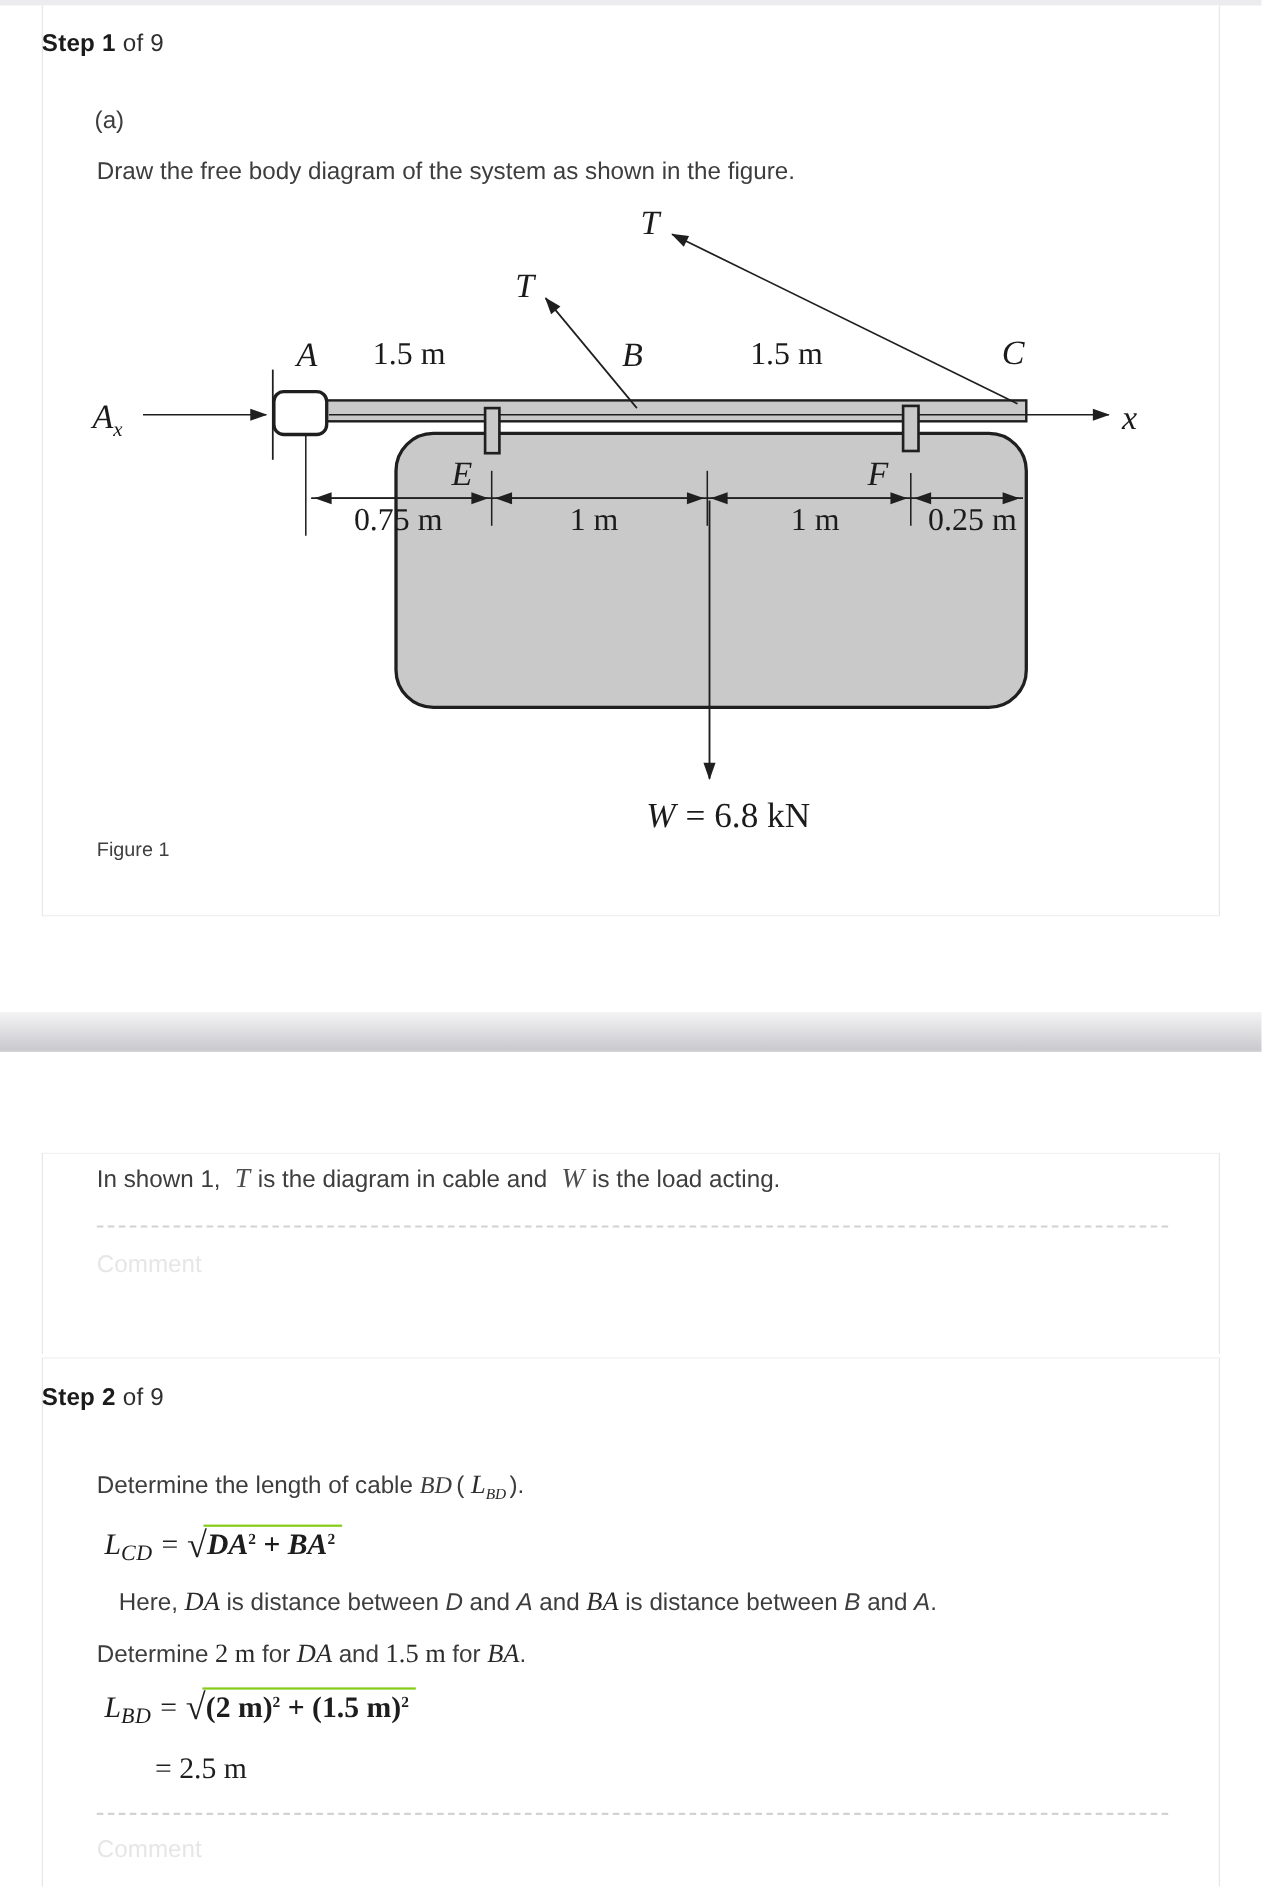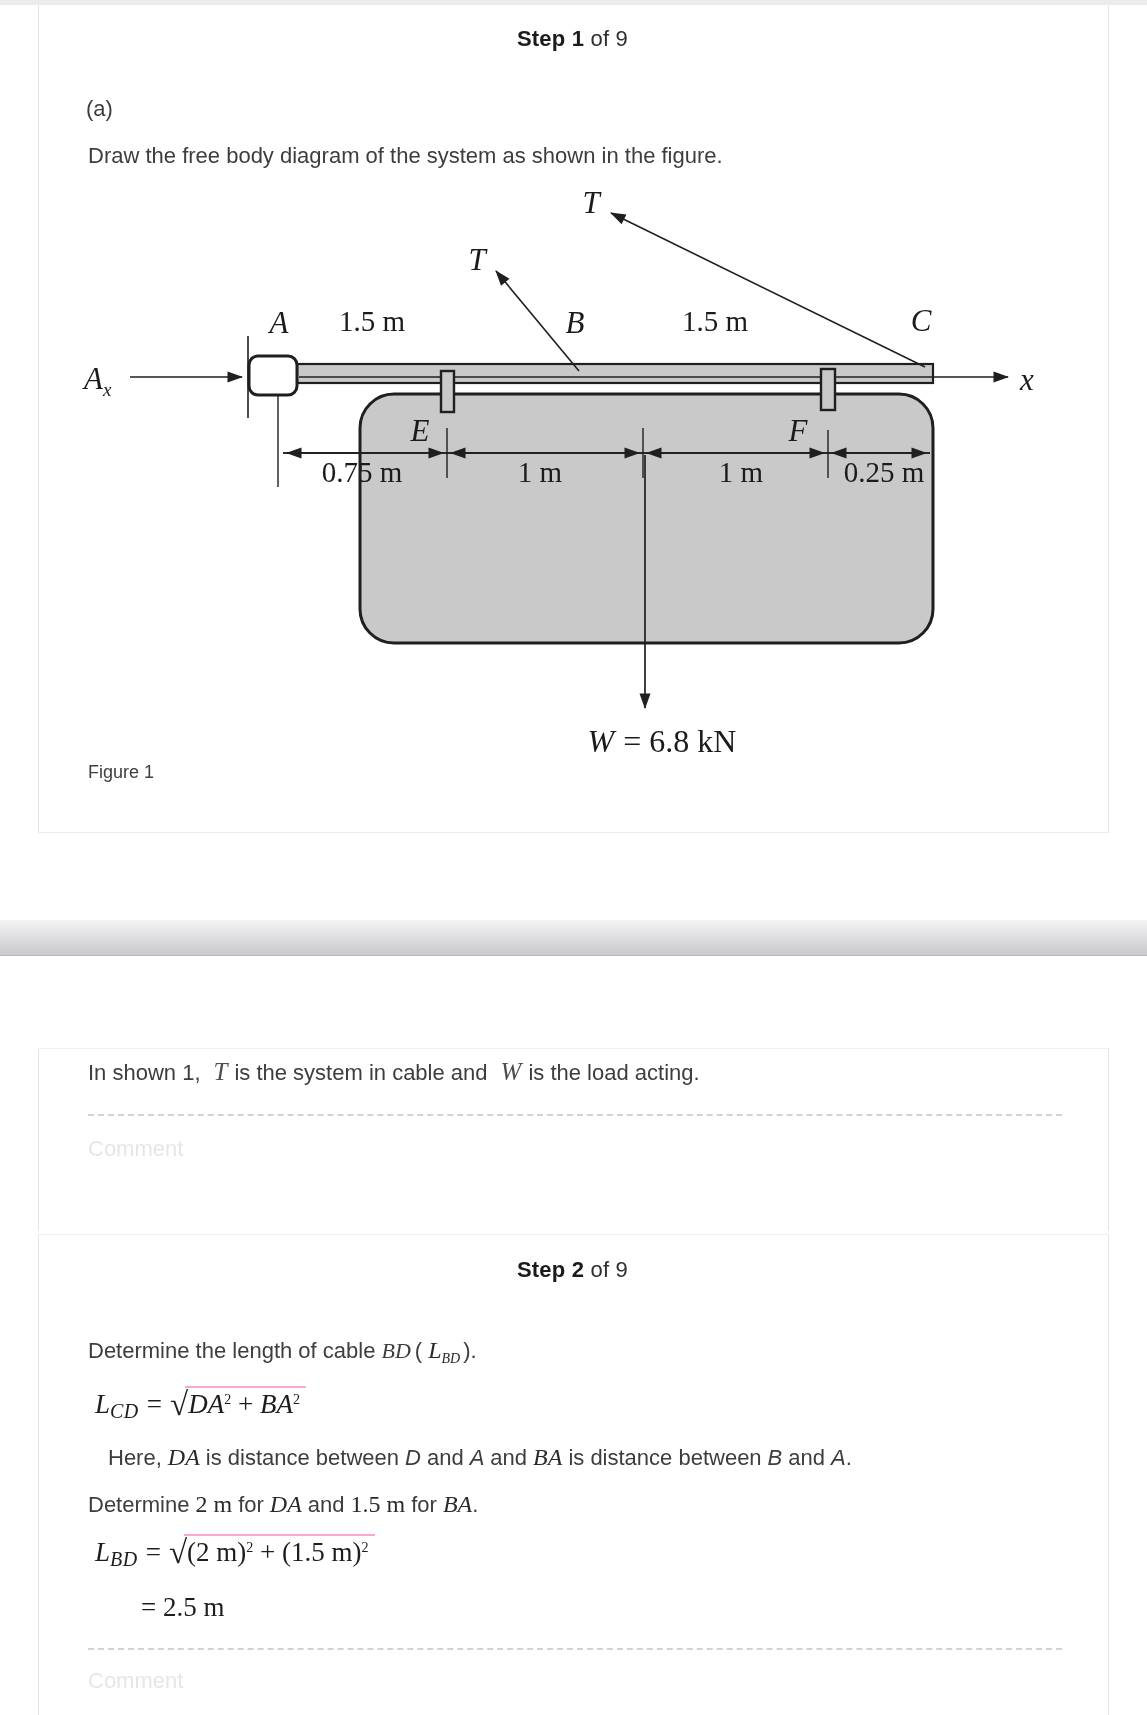--- a/index.html
+++ b/index.html
@@ -3,40 +3,40 @@
 <meta charset="utf-8">
 <style>
   html,body{margin:0;padding:0;}
   body{
     width:1147px;height:1715px;position:relative;background:#ffffff;
     font-family:"Liberation Sans",sans-serif;color:#3d3d3d;overflow:hidden;
   }
   .abs{position:absolute;}
   .card{position:absolute;background:#fff;border-left:1px solid #e5e5e5;border-right:1px solid #e5e5e5;}
   .top-strip{position:absolute;left:0;top:0;width:1147px;height:5px;background:#ececee;}
-  .step-header{position:absolute;left:38px;width:1069px;text-align:center;font-size:22px;color:#2e2e2e;letter-spacing:.2px;}
+  .step-header{position:absolute;left:38px;width:1069px;font-size:22px;color:#2e2e2e;letter-spacing:.2px;}
   .step-header b{font-weight:700;color:#1b1b1b;}
   .body-text{position:absolute;font-size:22px;color:#3d3d3d;line-height:28px;white-space:nowrap;}
   .caption{position:absolute;font-size:18px;color:#3f3f3f;}
   .mvar{font-family:"Liberation Serif",serif;font-style:italic;font-size:25px;color:#4d4d4d;margin:0 7px;}
   .mit{font-family:"Liberation Serif",serif;font-style:italic;}
   .dashed{position:absolute;border-top:2px dashed #d2d2d2;height:0;}
   .ghost{position:absolute;font-size:22px;color:#e6e6e6;background:none;border:none;padding:0;cursor:pointer;}
   .divider-band{position:absolute;left:0;top:920px;width:1147px;height:35px;
     background:linear-gradient(180deg,#f4f4f5 0%,#dcdcdf 55%,#c9c9ce 100%);
     border-bottom:1px solid #b8b8bd;}
   
   .formula{position:absolute;font-family:"Liberation Serif",serif;font-size:27px;color:#1d1d1d;white-space:nowrap;}
   .formula .var{font-style:italic;}
   .formula sub{font-size:20px;font-style:italic;vertical-align:-5px;letter-spacing:.5px;}
   .formula sup{font-size:14px;vertical-align:9px;}
   .formula .eq{padding:0 8px;}
   .sqrt{display:inline-block;}
   .sqrt .sign{font-size:33px;font-style:normal;vertical-align:-2px;}
-  .sqrt .rad{display:inline-block;border-top:2px solid #f9a8d4;padding:1px 6px 0 3px;margin-left:-3px;}
+  .sqrt .rad{display:inline-block;border-top:2px solid #84cc16;padding:1px 6px 0 3px;margin-left:-3px;font-weight:bold;}
   .inline-math{font-family:"Liberation Serif",serif;font-size:24px;color:#2a2a2a;}
   .seg{margin-right:6px;}
   svg text{fill:#1b1b1b;}
   .f31{font-size:31px;}
   .f29{font-size:29px;}
   .f32{font-size:32px;}
   .f19{font-size:19px;}
   .serif{font-family:"Liberation Serif",serif;}
   .it{font-family:"Liberation Serif",serif;font-style:italic;}
 </style>
@@ -121,21 +121,21 @@
   <text class="serif f29" x="884" y="482" text-anchor="middle">0.25 m</text>
 
   <text x="662" y="752" text-anchor="middle">
     <tspan class="it f32">W</tspan><tspan class="serif f32" dx="9">= 6.8 kN</tspan>
   </text>
 </svg>
 
 <div class="caption" style="left:88px;top:762px;">Figure 1</div>
 
 <div class="body-text" style="left:88px;top:1058px;">
-  <span class="seg">In shown 1,</span><span class="mvar">T</span><span class="seg">is the system in cable and</span><span class="mvar">W</span><span>is the load acting.</span>
+  <span class="seg">In shown 1,</span><span class="mvar">T</span><span class="seg">is the diagram in cable and</span><span class="mvar">W</span><span>is the load acting.</span>
 </div>
 <div class="dashed" style="left:88px;top:1114px;width:974px;"></div>
 <button class="ghost" style="left:88px;top:1136px;">Comment</button>
 
 <div class="step-header" style="top:1257px;">
   <b>Step 2</b><span> of 9</span>
 </div>
 
 <div class="body-text" style="left:88px;top:1336px;">
   <span>Determine the length of cable </span><span class="mit">BD</span><span class="seg" style="margin-left:4px;">(</span><span class="inline-math mit">L</span><sub class="inline-math mit" style="font-size:14px;">BD</sub><span style="margin-left:3px;">).</span>

